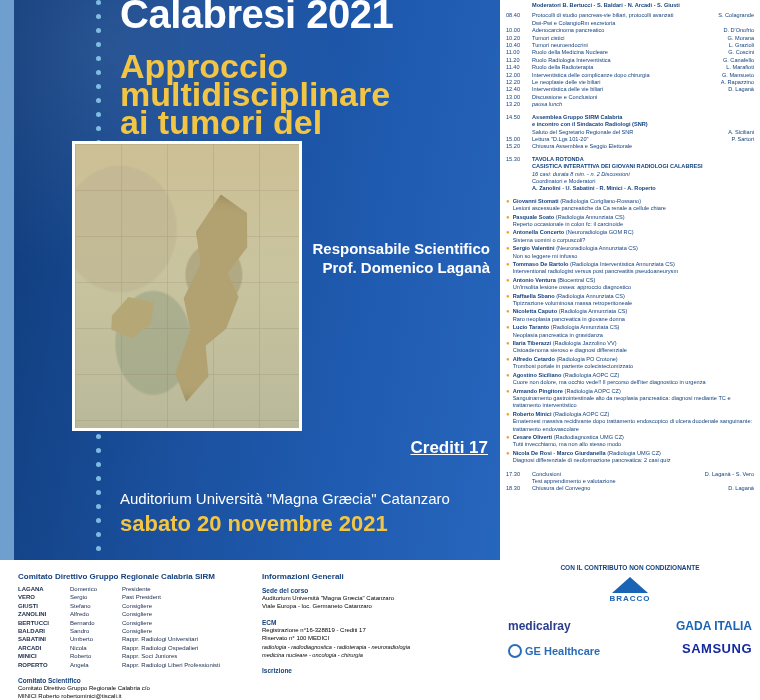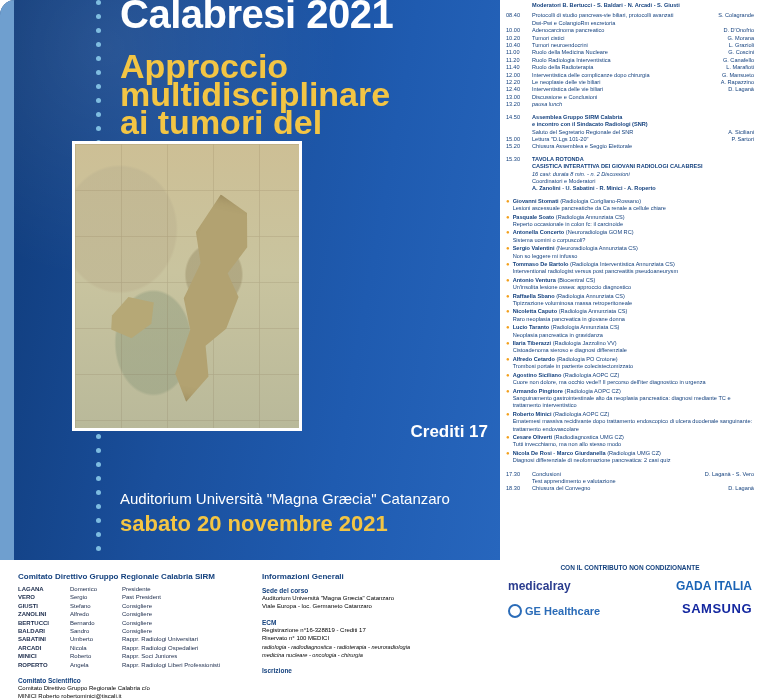--- a/index.html
+++ b/index.html
@@ -3,21 +3,21 @@
 <meta charset="utf-8">
 <style>
   * { box-sizing: border-box; margin: 0; padding: 0; }
   body {
     width: 760px; height: 700px;
     font-family: "Liberation Sans", sans-serif;
     background: #ffffff;
     overflow: hidden;
     position: relative;
   }
-  .page { position: relative; width: 760px; height: 700px; overflow: hidden; border-radius: 15px; }
+  .page { position: relative; width: 760px; height: 700px; overflow: hidden; }
 
   
   .left-panel {
     position: absolute; left: 0; top: 0; width: 500px; height: 560px;
     background: linear-gradient(100deg, #0f3a78 0%, #1a4f9c 40%, #1f5bb0 70%, #2766bd 100%);
     overflow: hidden;
   }
   .left-panel:before {
     content:""; position:absolute; left:-60px; top:-120px; width:420px; height:420px;
     border-radius:50%; background: radial-gradient(circle at 40% 40%, rgba(255,255,255,0.09), rgba(255,255,255,0) 65%);
@@ -62,21 +62,21 @@
     background-size: 46px 46px;
   }
   .resp {
     position: absolute; left: 255px; top: 240px; width: 235px; text-align: right;
     color: #ffffff;
   }
   .resp .r1 { font-size: 15px; font-weight: bold; color:#ffffff; }
   .resp .r2 { font-size: 15px; font-weight: bold; color:#ffffff; margin-top:2px;}
   .ecm-block { position:absolute; left:230px; top:422px; width:258px; text-align:right; color:#ffffff;}
   .ecm-block .e1{ font-size:12px; }
-  .ecm-block .e2{ font-size:17px; font-weight:bold; margin-top:0;}
+  .ecm-block .e2{ font-size:17px; font-weight:bold; margin-top:16px;text-decoration:underline;}
   .venue { position:absolute; left:120px; top:490px; width:370px; color:#ffffff; }
   .venue .v1 { font-size:15px; }
   .venue .v2 { font-size:22px; font-weight:bold; color:#f3c544; margin-top:4px;}
 
   
   .prog {
     position:absolute; left:500px; top:0; width:260px; height:560px;
     background:#ffffff; padding:0 6px 0 6px; font-size:5.6px; color:#14417e;
     line-height:7.4px;
   }
@@ -184,20 +184,24 @@
       <div>e vie biliari</div>
     </div>
 
     <div class="map-box">
       <div class="map-sea"></div>
       <div class="map-grid"></div>
       <div class="map-land"></div>
       <div class="map-land2"></div>
     </div>
 
+    <div class="resp">
+      <div class="r1">Responsabile Scientifico</div>
+      <div class="r2">Prof. Domenico Laganà</div>
+    </div>
 
     <div class="ecm-block">
       <div class="e2">Crediti 17</div>
     </div>
 
     <div class="venue">
       <div class="v1">Auditorium Università "Magna Græcia" Catanzaro</div>
       <div class="v2">sabato 20 novembre 2021</div>
     </div>
   </div>
@@ -461,20 +465,24 @@
         <div class="prow">
           <div class="ptime">18.30</div>
           <div class="ptext">Chiusura del Convegno</div>
           <div class="pspk">D. Laganà</div>
         </div>
       </div>
   </div>
 
   <div class="sponsors">
     <div class="sponsor-title">CON IL CONTRIBUTO NON CONDIZIONANTE</div>
+    <div class="bracco">
+      <div class="tri"></div>
+      <div class="nm">BRACCO</div>
+    </div>
     <div class="sp-row">
       <div class="logo-medicalray">medicalray</div>
       <div class="logo-gada">GADA ITALIA</div>
     </div>
     <div class="sp-row">
       <div>
         <span class="ge-circle"></span><span class="logo-ge">GE Healthcare</span>
       </div>
       <div class="logo-samsung">SAMSUNG</div>
     </div>

